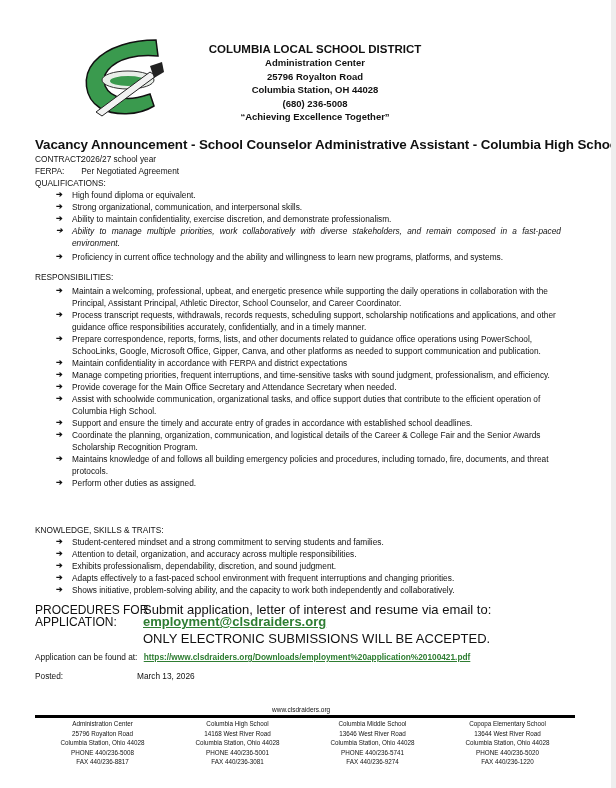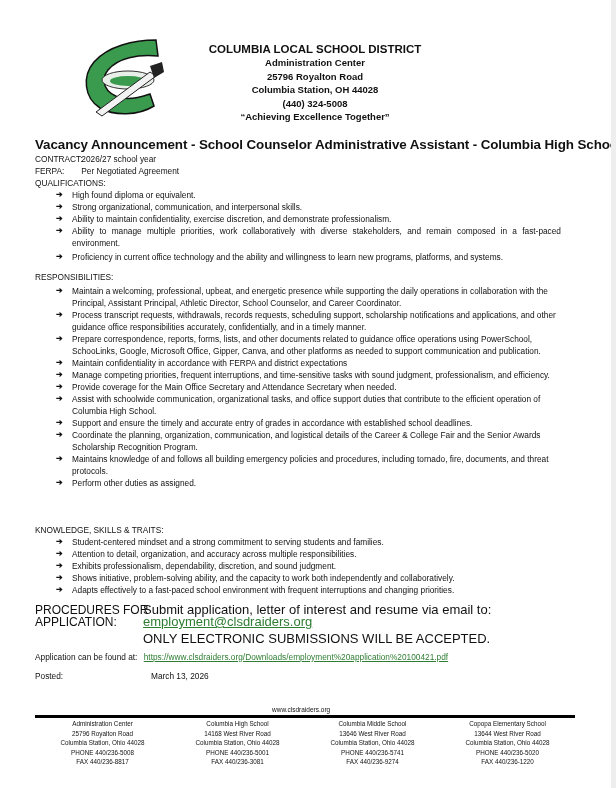--- a/index.html
+++ b/index.html
@@ -11,28 +11,28 @@
   .header { position:absolute; left:160px; top:42px; width:310px; text-align:center; font-weight:bold; }
   .header .h1 { font-size:11.5px; line-height:14px; }
   .header .h2 { font-size:9.5px; line-height:13.5px; }
   .title { position:absolute; left:35px; top:137px; font-size:13.4px; font-weight:bold; white-space:nowrap; letter-spacing:-0.1px; }
   .row { position:absolute; left:35px; font-size:8.3px; line-height:11px; white-space:nowrap; }
   .row .lbl { display:inline-block; width:44px; }
   .sec { position:absolute; left:35px; font-size:8.3px; line-height:11px; }
   ul.arrows { list-style:none; margin:0; padding:0; position:absolute; left:56px; width:505px; font-size:8.3px; line-height:12px; }
   ul.arrows li { position:relative; padding-left:16px; }
   ul.arrows li::before { content:"\2794"; position:absolute; left:0; top:0; font-size:8px; font-weight:bold; }
-  ul.arrows li.just { text-align:justify; }
+  ul.arrows li.just { text-align:justify;font-style:italic; }
   ul.arrows li.gap { margin-bottom:2px; }
-  .link { color:#2e7d32; text-decoration:underline; }
+  .link { color:#2e7d32; text-decoration:underline;font-weight:bold; }
   .proc-lbl { position:absolute; left:35px; top:604px; font-size:12px; line-height:12px; }
   .proc-val { position:absolute; left:143px; top:604px; font-size:13px; line-height:12px; }
   .app-line { position:absolute; left:35px; top:652px; font-size:8.3px; white-space:nowrap; }
   .posted { position:absolute; left:35px; top:671px; font-size:8.3px; white-space:nowrap; }
-  .posted .v { position:absolute; left:108px;padding-left:8px; }
+  .posted .v { position:absolute; left:94px;padding-left:8px; }
   .footer-url { position:absolute; left:272px; top:706px; font-size:6.5px; }
   .footer-rule { position:absolute; left:35px; top:715px; width:540px; height:3px; background:#000; }
   .footer-cols { position:absolute; left:35px; top:719px; width:540px; display:flex; }
   .footer-col { flex:1; text-align:center; font-size:6.3px; line-height:9.6px; }
 </style>
 </head>
 <body>
 
 <div class="page">
 
@@ -42,21 +42,21 @@
     <ellipse cx="50" cy="45" rx="18" ry="5" fill="#3a9a4e"></ellipse>
     <path d="M18 76 L72 36 L78 40 L24 80 Z" fill="#f2f2f2" stroke="#222" stroke-width="1"></path>
     <path d="M72 30 L84 26 L86 36 L76 42 Z" fill="#222"></path>
   </svg>
 
   <div class="header">
     <div class="h1">COLUMBIA LOCAL SCHOOL DISTRICT</div>
     <div class="h2">Administration Center</div>
     <div class="h2">25796 Royalton Road</div>
     <div class="h2">Columbia Station, OH  44028</div>
-    <div class="h2">(440) 324-5008</div>
+    <div class="h2">(680) 236-5008</div>
     <div class="h2" style="">“Achieving Excellence Together”</div>
   </div>
 
   <div class="title">Vacancy Announcement - School Counselor Administrative Assistant - Columbia High School</div>
 
   <div class="row" style="top:154px">
     <span class="lbl">CONTRACT:</span>
     <span>2026/27 school year</span>
   </div>
   <div class="row" style="top:166px">
@@ -86,22 +86,22 @@
     <li>Coordinate the planning, organization, communication, and logistical details of the Career &amp; College Fair and the Senior Awards Scholarship Recognition Program.</li>
     <li>Maintains knowledge of and follows all building emergency policies and procedures, including tornado, fire, documents, and threat protocols.</li>
     <li>Perform other duties as assigned.</li>
   </ul>
 
   <div class="sec" style="top:525px">KNOWLEDGE, SKILLS &amp; TRAITS:</div>
   <ul class="arrows" style="top:536px">
     <li>Student-centered mindset and a strong commitment to serving students and families.</li>
     <li>Attention to detail, organization, and accuracy across multiple responsibilities.</li>
     <li>Exhibits professionalism, dependability, discretion, and sound judgment.</li>
+    <li>Adapts effectively to a fast-paced school environment with frequent interruptions and changing priorities.</li>
     <li>Shows initiative, problem-solving ability, and the capacity to work both independently and collaboratively.</li>
-    <li>Adapts effectively to a fast-paced school environment with frequent interruptions and changing priorities.</li>
   </ul>
 
   <div class="proc-lbl">
     <div>PROCEDURES FOR</div>
     <div>APPLICATION:</div>
   </div>
   <div class="proc-val">
     <div>Submit application, letter of interest and resume via email to:</div>
     <div><a class="link">employment@clsdraiders.org</a></div>
     <div style="margin-top:5px">ONLY ELECTRONIC SUBMISSIONS WILL BE ACCEPTED.</div>

